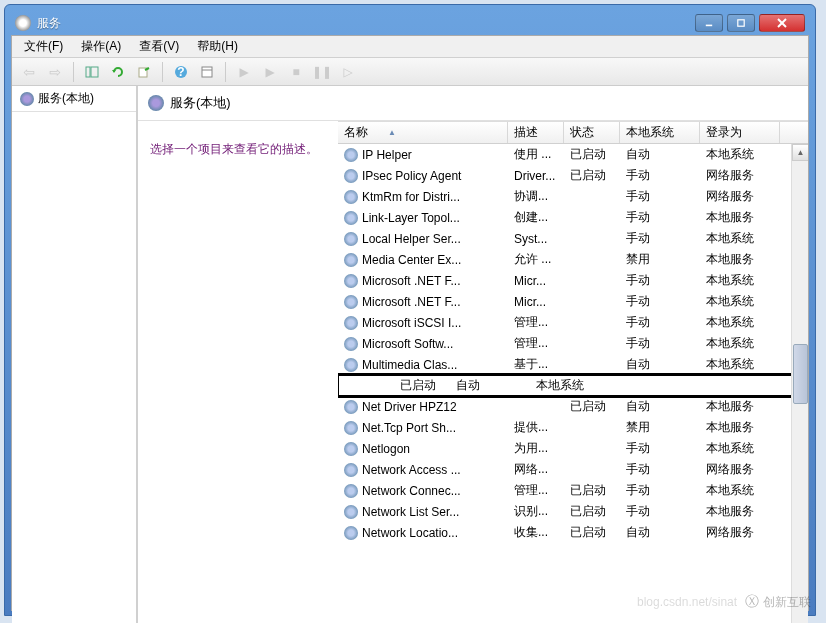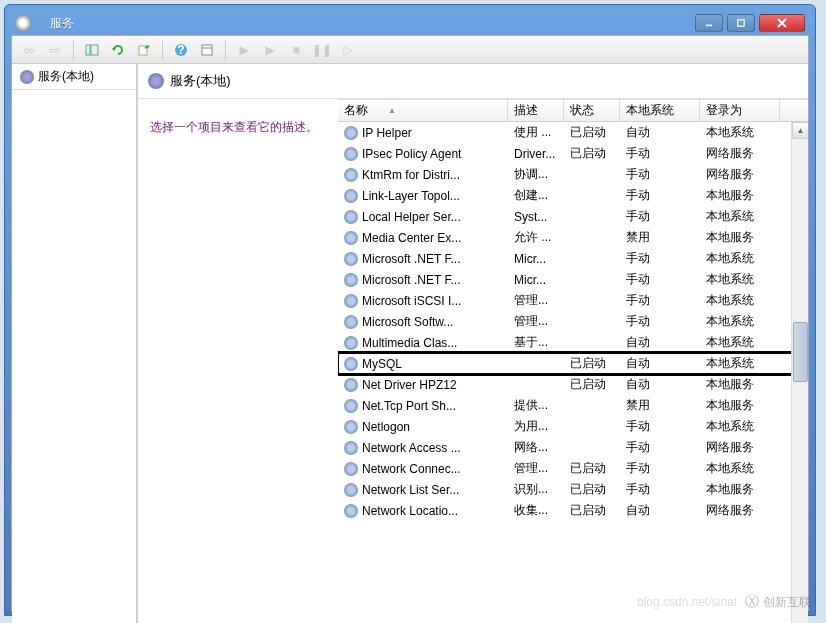--- a/index.html
+++ b/index.html
@@ -1,19 +1,19 @@
 <!DOCTYPE html>
 <html><head>
   <meta charset="utf-8">
   <style>
     * { margin: 0; padding: 0; box-sizing: border-box; font-family: "Microsoft YaHei", SimSun, sans-serif; font-size: 12px; }
     body { background: #d9e4f1; width: 826px; height: 623px; overflow: hidden; position: relative; }
     .window { background: linear-gradient(to bottom, #6ba3e0 0%, #4a7cc0 100%); border: 1px solid #3a6aa8; width: 812px; height: 612px; margin: 4px; border-radius: 6px 6px 0 0; padding: 6px; }
     .titlebar { height: 24px; display: flex; align-items: center; justify-content: space-between; padding: 0 4px; }
-    .titlebar-left { display: flex; align-items: center; gap: 19px; color: #fff; text-shadow: 0 1px 1px rgba(0,0,0,0.4); font-size: 13px; justify-content: center; }
+    .titlebar-left { display: flex; align-items: center; gap: 6px; color: #fff; text-shadow: 0 1px 1px rgba(0,0,0,0.4); font-size: 13px; justify-content: center; }
     .title-icon { width: 16px; height: 16px; background: radial-gradient(circle, #fff 30%, #999 70%); border-radius: 50%; }
     .win-controls { display: flex; gap: 4px; }
     .win-btn { width: 28px; height: 18px; border: 1px solid rgba(0,0,0,0.3); border-radius: 3px; display: flex; align-items: center; justify-content: center; }
     .win-min { background: linear-gradient(to bottom, #7ba7d6, #5a8cc4); color: #fff; }
     .win-max { background: linear-gradient(to bottom, #7ba7d6, #5a8cc4); color: #fff; }
     .win-close { background: linear-gradient(to bottom, #e57373, #d43030); color: #fff; width: 46px; }
     .win-close svg { width: 10px; height: 10px; }
     
     .inner-frame { background: #f0f0f0; border: 1px solid #aaa; height: 576px; }
     .menubar { height: 22px; background: #f0f0f0; border-bottom: 1px solid #d0d0d0; display: flex; align-items: center; padding-left: 4px; gap: 2px; }
@@ -90,20 +90,26 @@
       <div class="win-btn win-close">
           <svg viewBox="0 0 10 10">
             <line x1="1" y1="1" x2="9" y2="9" stroke="#fff" stroke-width="2"></line>
             <line x1="9" y1="1" x2="1" y2="9" stroke="#fff" stroke-width="2"></line>
           </svg>
         </div>
     </div>
   </div>
 
   <div class="inner-frame">
+    <div class="menubar">
+      <div class="menu-item">文件(F)</div>
+      <div class="menu-item">操作(A)</div>
+      <div class="menu-item">查看(V)</div>
+      <div class="menu-item">帮助(H)</div>
+    </div>
 
     <div class="toolbar">
       <div class="tool-btn">
           <span class="arrow-icon disabled">⇦</span>
         </div>
       <div class="tool-btn">
           <span class="arrow-icon disabled">⇨</span>
         </div>
       <div class="tool-sep"></div>
       <div class="tool-btn">
@@ -290,24 +296,20 @@
     <div class="list-cell col-name name-cell">
                     <div class="row-icon"></div>
                     <span>Multimedia Clas...</span>
                   </div>
     <div class="list-cell col-desc">基于...</div>
     <div class="list-cell col-status"></div>
     <div class="list-cell col-startup">自动</div>
     <div class="list-cell col-logon">本地系统</div>
                 </div>
                 <div class="list-row highlighted">
-    <div class="list-cell col-name name-cell">
-                    <div class="row-icon"></div>
-                    <span>MySQL</span>
-                  </div>
     <div class="list-cell col-desc"></div>
     <div class="list-cell col-status">已启动</div>
     <div class="list-cell col-startup">自动</div>
     <div class="list-cell col-logon">本地系统</div>
                 </div>
                 <div class="list-row">
     <div class="list-cell col-name name-cell">
                     <div class="row-icon"></div>
                     <span>Net Driver HPZ12</span>
                   </div>

